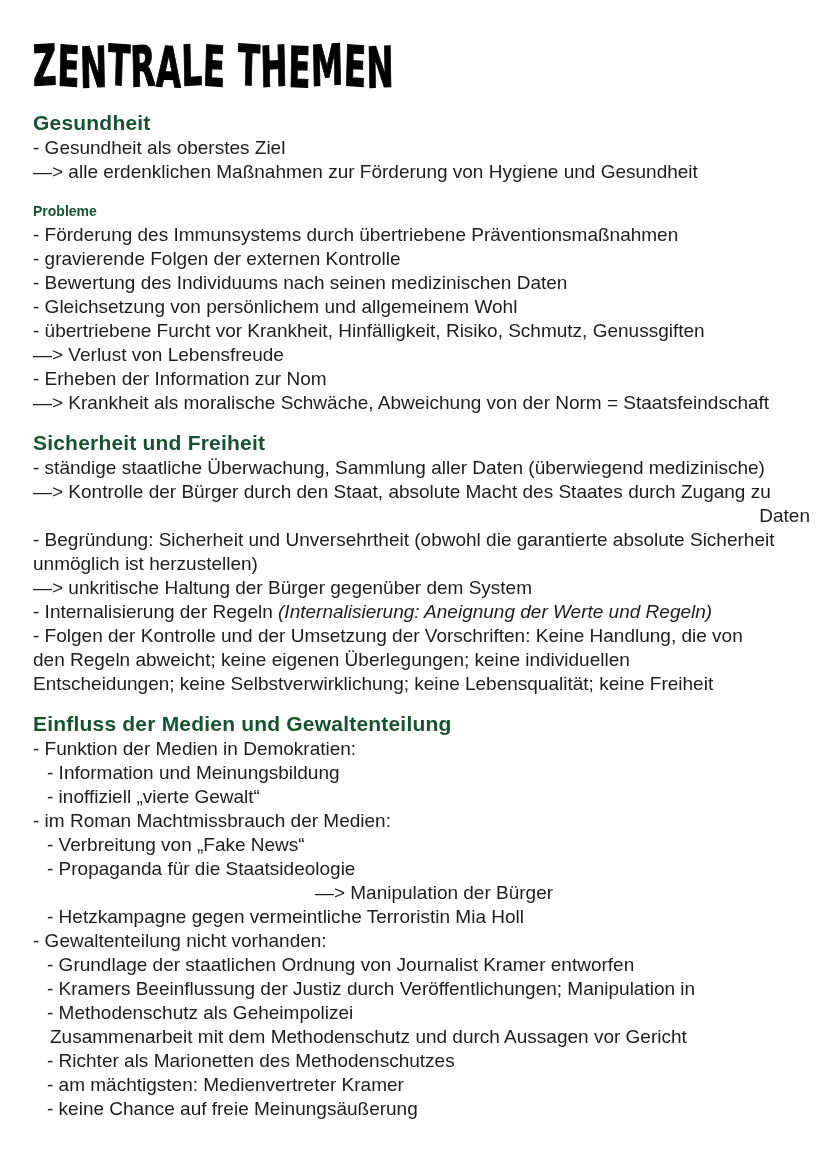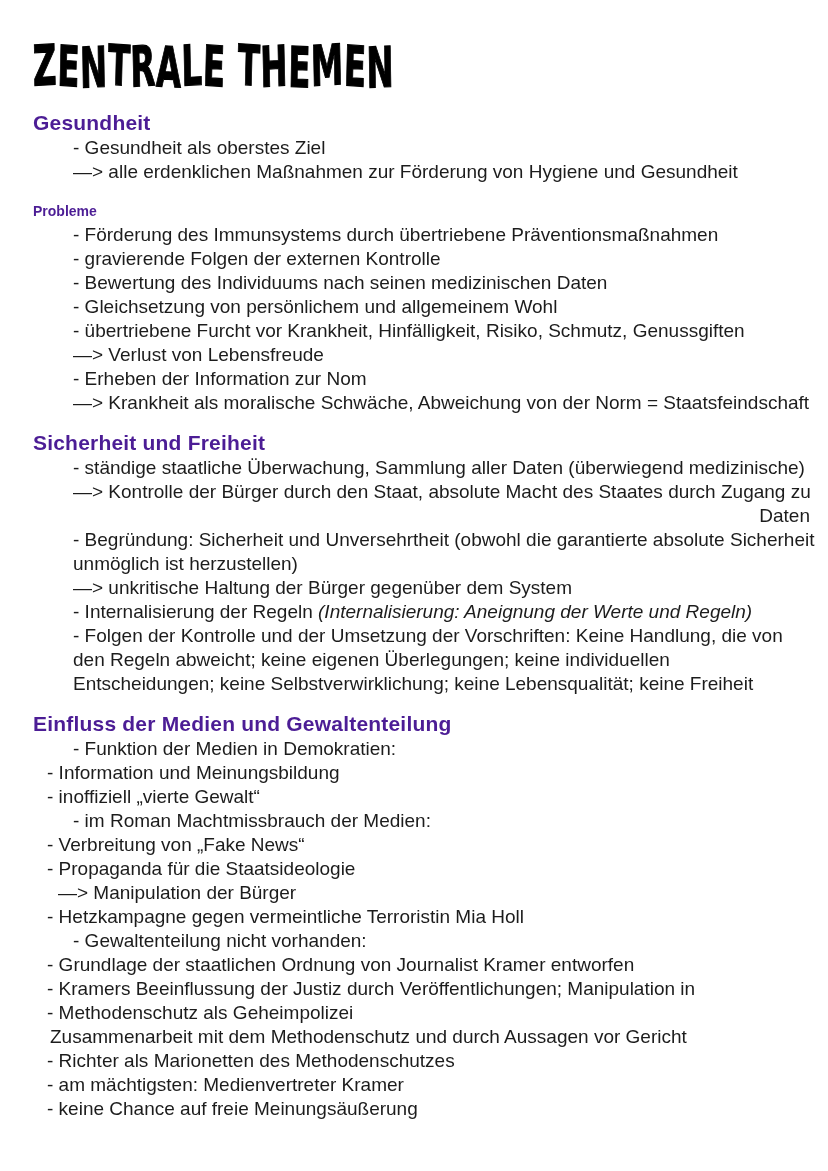--- a/index.html
+++ b/index.html
@@ -36,44 +36,44 @@
   }
   .title .ch {
     display: inline-block;
   }
   .section {
     margin-top: 15px;
   }
   .heading {
     margin: 0;
     font-weight: bold;
-    color: #4c1d95;
+    color: #14532d;
   }
   .heading.large {
     font-size: 21px;
     line-height: 26px;
     letter-spacing: 0.2px;
   }
   .heading.small {
     font-size: 14px;
     line-height: 24px;
   }
   .line {
     font-size: 19px;
     line-height: 24px;
     min-height: 24px;
     white-space: pre;
     color: #1c1c1c;
   }
   .line em {
     font-style: italic;
   }
-  .indent-0  { padding-left: 0; margin-left: 40px; }
+  .indent-0  { padding-left: 0; }
   .indent-1  { padding-left: 14px; }
-  .indent-2  { padding-left: 25px; }
+  .indent-2  { padding-left: 25px; text-align: center; }
   .indent-c0 { padding-left: 34px; text-align: right; }
   .indent-c1 { padding-left: 17px; }
 </style>
 </head>
 <body style="background: rgb(255, 255, 255); color: rgb(28, 28, 28);">
 
 <div class="page">
   <h1 class="title" style="color: rgb(0, 0, 0);"><span class="ch" style="transform: rotate(-2deg) translateY(-1px);">Z</span><span class="ch" style="transform: rotate(2.2deg) translateY(0px);">E</span><span class="ch" style="transform: rotate(-1.6deg) translateY(1px);">N</span><span class="ch" style="transform: rotate(2.4deg) translateY(-1px);">T</span><span class="ch" style="transform: rotate(-2.2deg) translateY(0px);">R</span><span class="ch" style="transform: rotate(1.6deg) translateY(1px);">A</span><span class="ch" style="transform: rotate(-2deg) translateY(-1px);">L</span><span class="ch" style="transform: rotate(2.2deg) translateY(0px);">E</span><span class="ch" style="transform: rotate(-1.6deg) translateY(1px);"> </span><span class="ch" style="transform: rotate(2.4deg) translateY(-1px);">T</span><span class="ch" style="transform: rotate(-2.2deg) translateY(0px);">H</span><span class="ch" style="transform: rotate(1.6deg) translateY(1px);">E</span><span class="ch" style="transform: rotate(-2deg) translateY(-1px);">M</span><span class="ch" style="transform: rotate(2.2deg) translateY(0px);">E</span><span class="ch" style="transform: rotate(-1.6deg) translateY(1px);">N</span></h1>
   <div>
       <section class="section">

